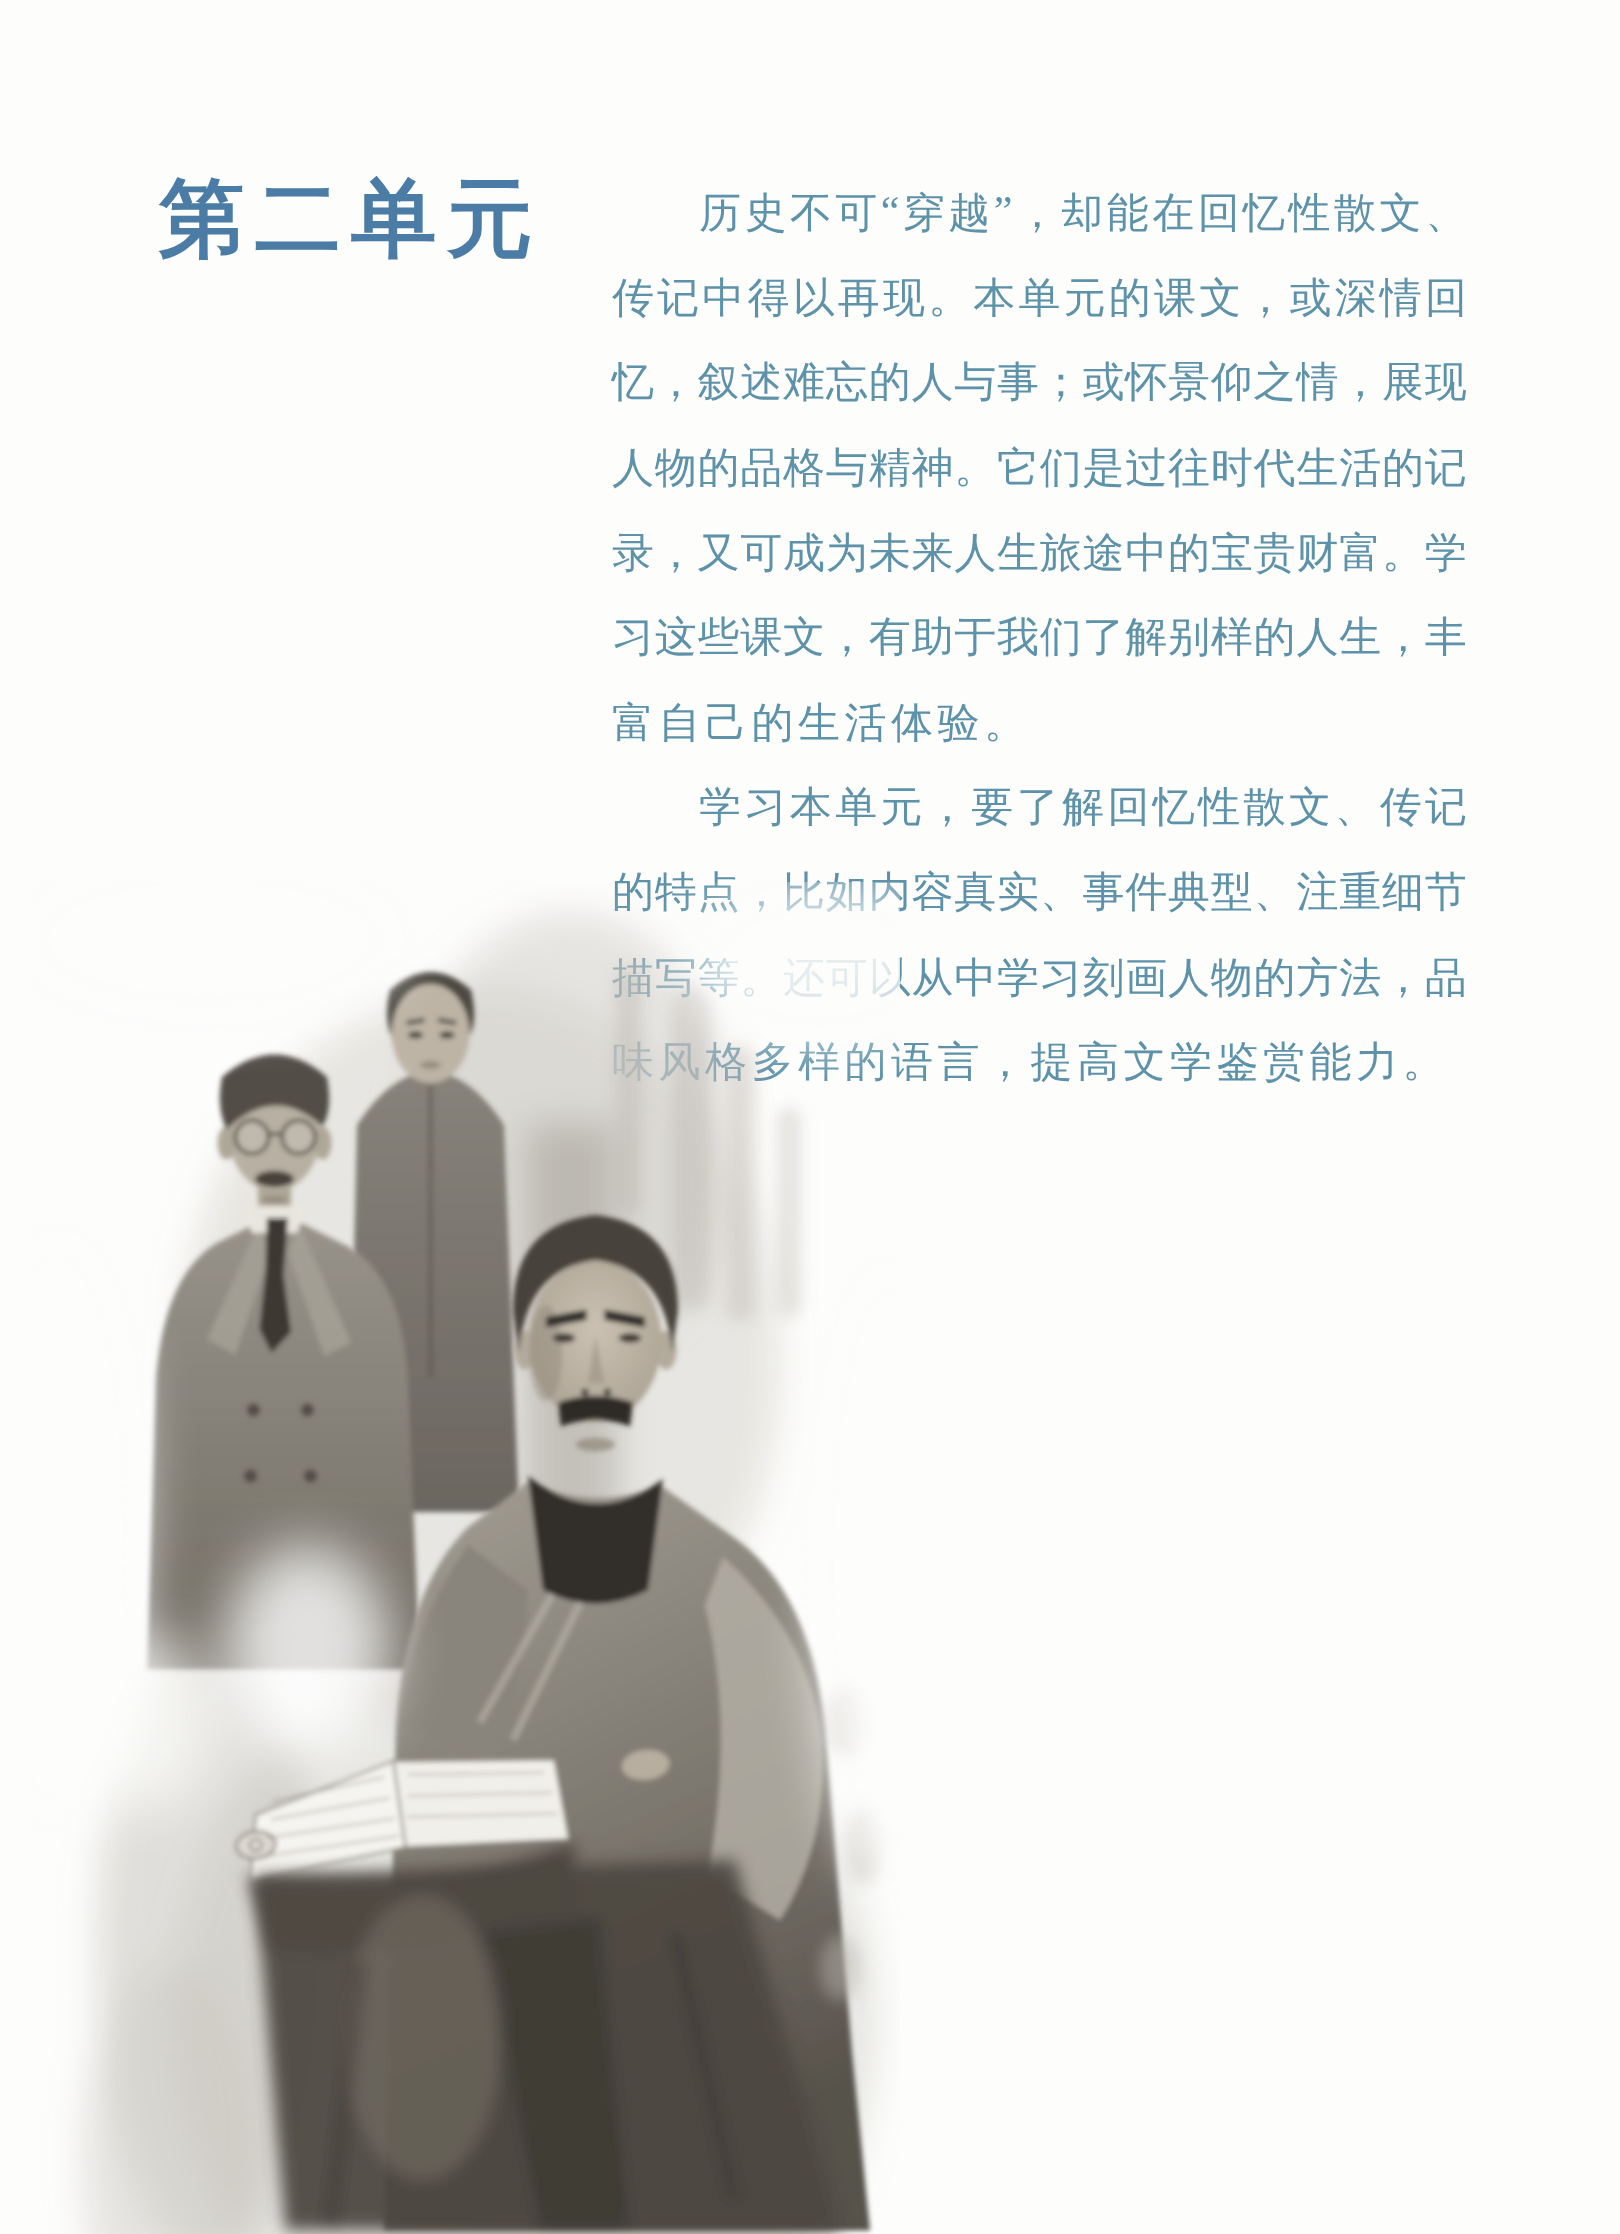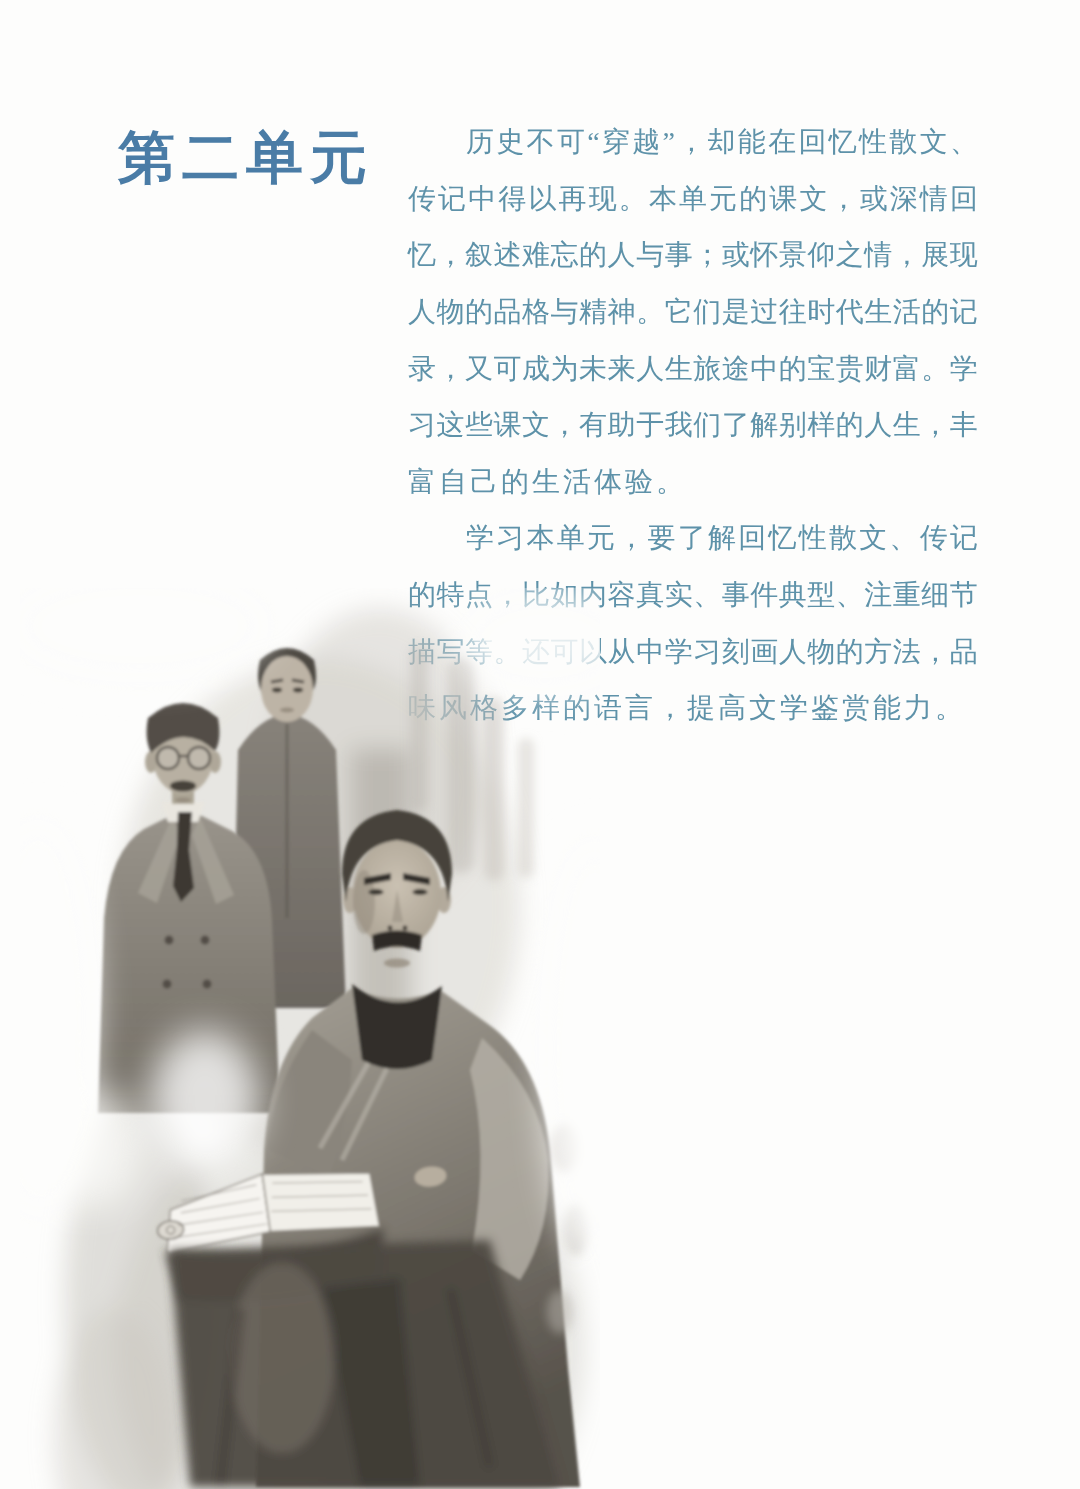--- a/index.html
+++ b/index.html
@@ -2,21 +2,21 @@
 <html><head>
 <meta charset="utf-8">
 <style>
   html,body{margin:0;padding:0;background:#e9e9e9;}
   .page{
     position:relative;width:1080px;height:1489px;margin:0 auto;
     background:#fdfdfc;overflow:hidden;
     font-family:"Liberation Serif", serif;
   }
   .unit-title{
-    position:absolute;left:106px;top:108px;margin:12px;
+    position:absolute;left:106px;top:108px;margin:0;
     font-size:57px;font-weight:bold;letter-spacing:7px;
     color:#4a7ca6;white-space:nowrap;
   }
   .intro{
     position:absolute;left:408px;top:114px;width:570px;
     color:#5e92a9;font-size:28px;
   }
   .para{margin:0;}
   .line{
     display:flex;justify-content:space-between;align-items:center;

